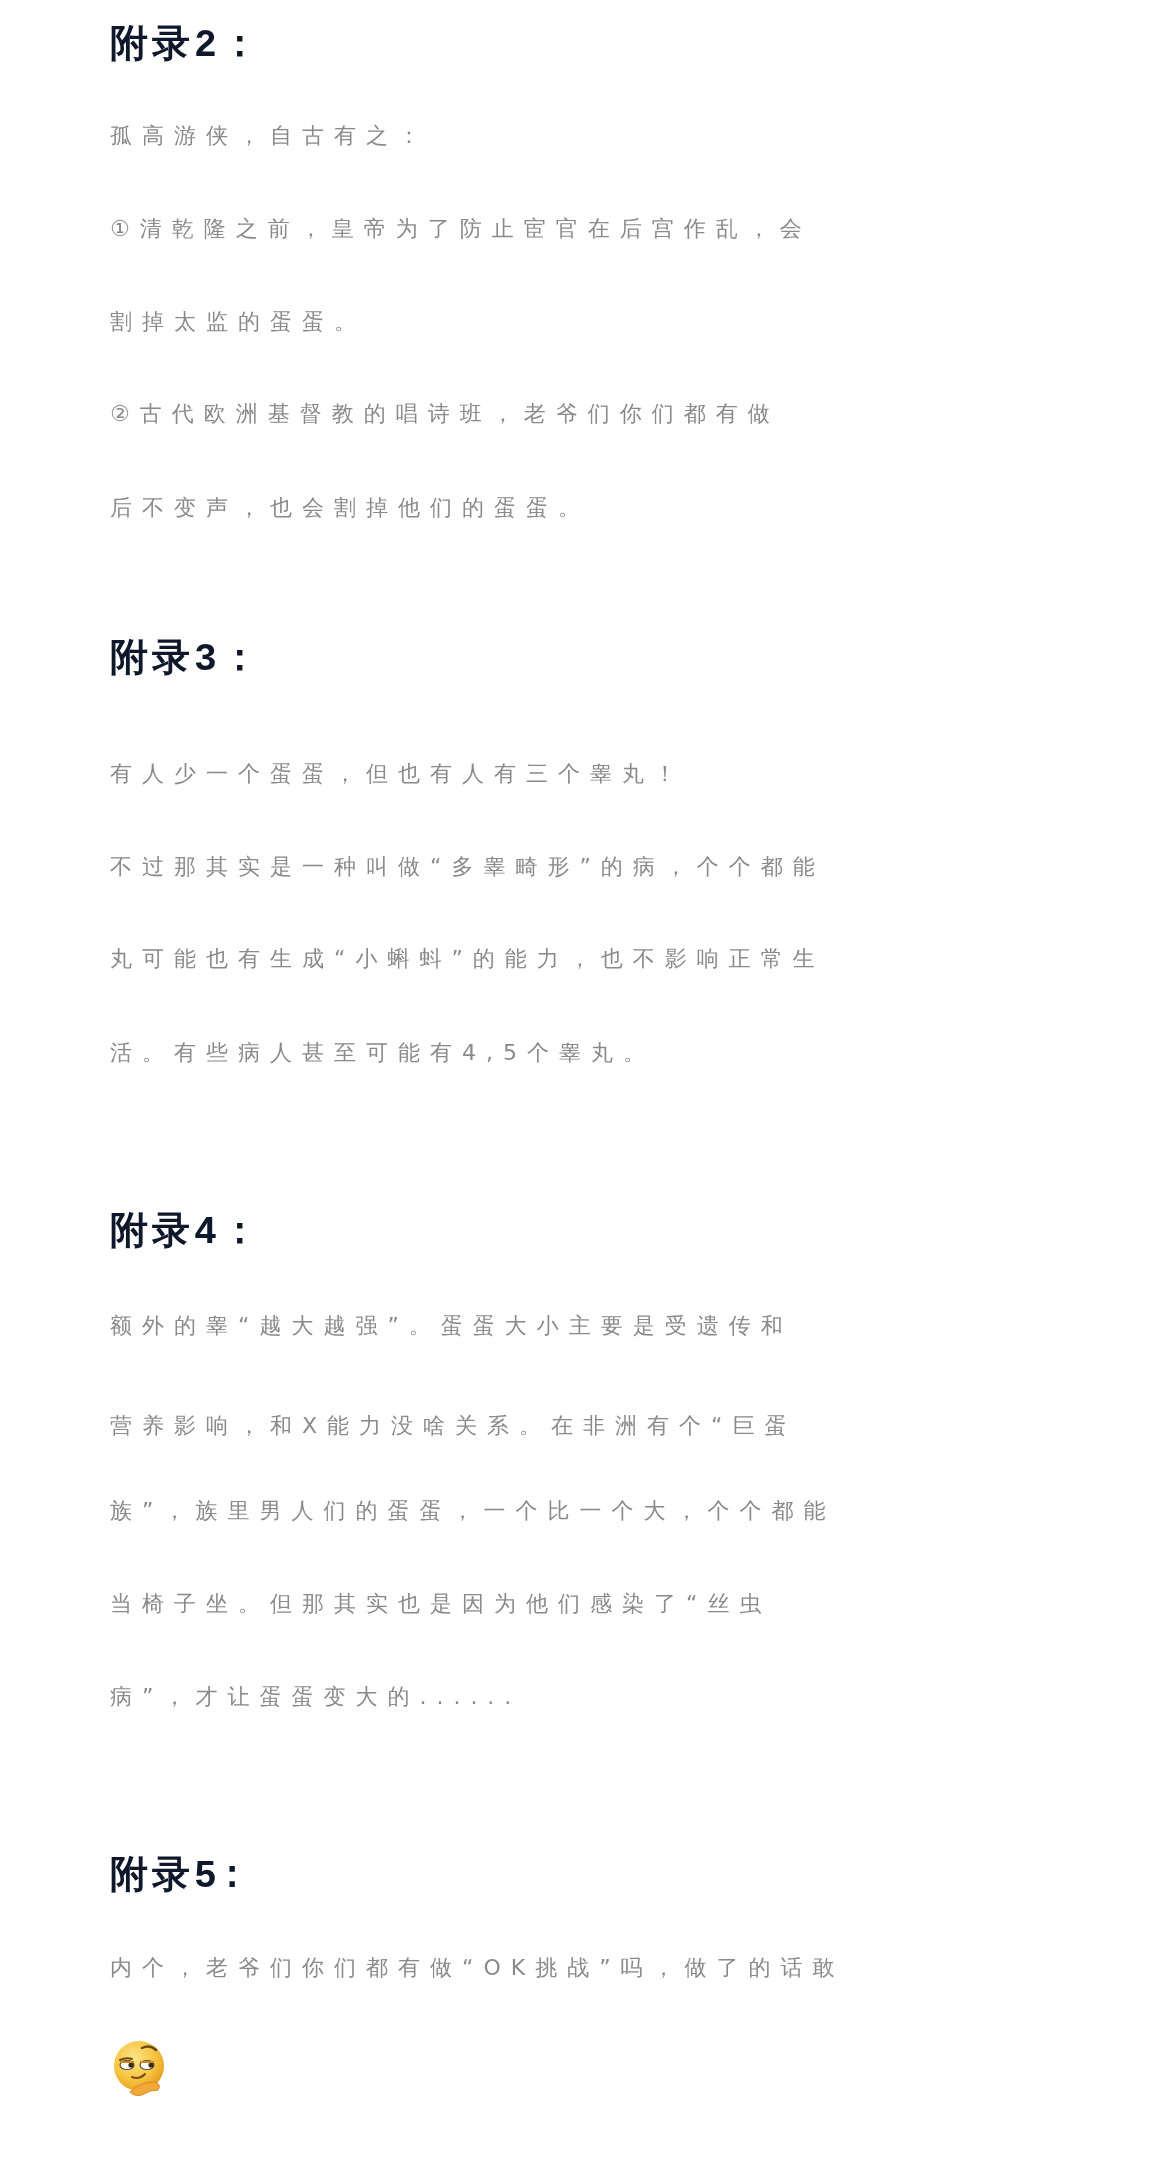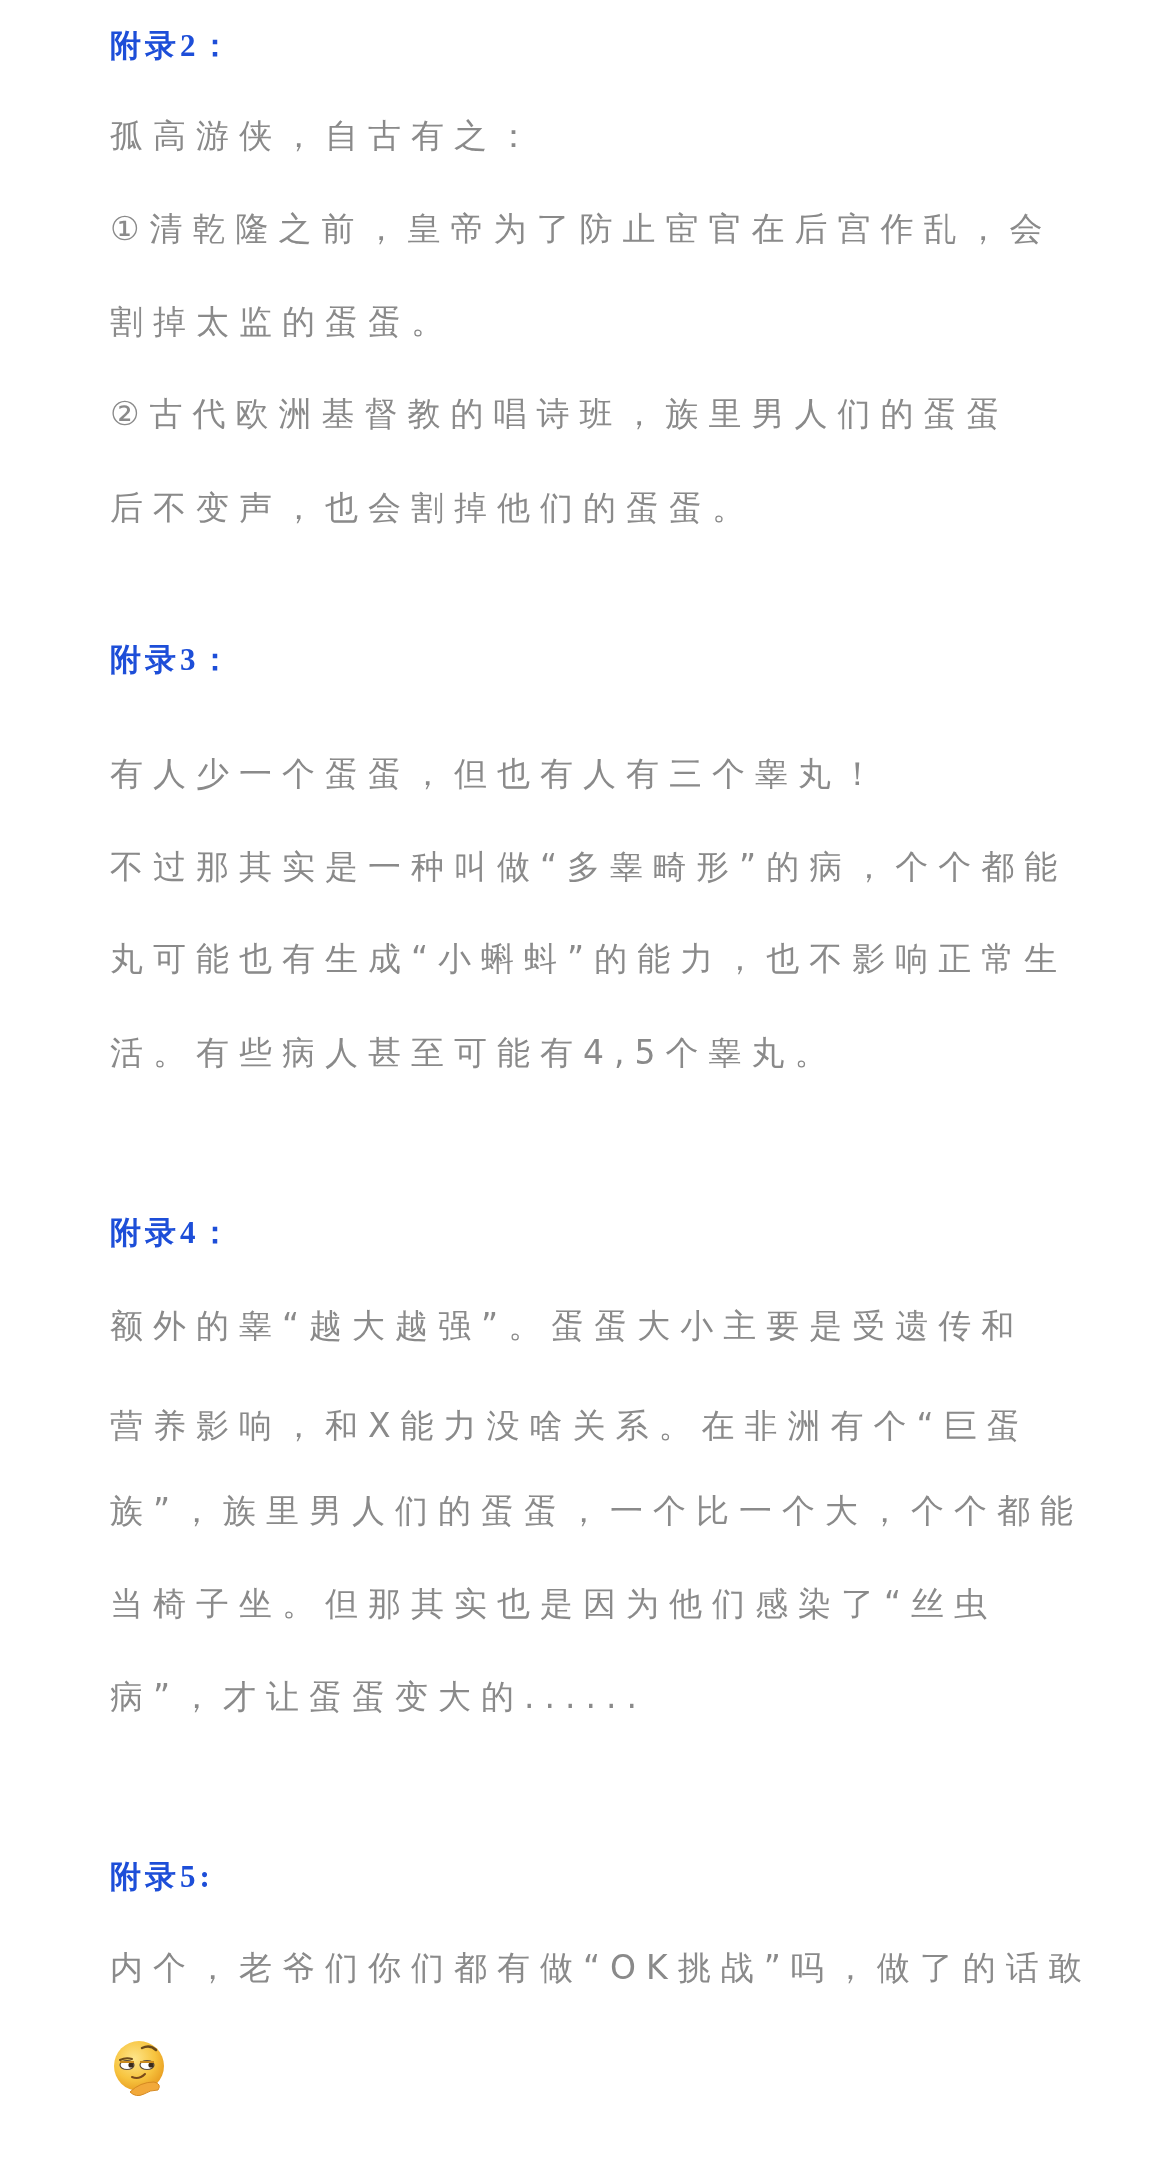--- a/index.html
+++ b/index.html
@@ -1,35 +1,35 @@
 <!DOCTYPE html>
 <html><head>
 <meta charset="utf-8">
 <style>
   html, body { margin: 0; padding: 0; background: #ffffff; }
   body { width: 1170px; height: 2163px; position: relative; overflow: hidden;
          font-family: "DejaVu Sans", "Liberation Sans", sans-serif; }
   .article { position: absolute; left: 110px; top: 0; width: 950px; }
-  .heading { position: absolute; left: 0; font-weight: bold; color: #1d4ed8;
-             font-size: 31px; letter-spacing: 4px; line-height: 40px; white-space: nowrap;
-             font-family: Liberation Serif, serif; }
-  .line { position: absolute; left: 0; color: #8a8a8a; font-size: 33px;
+  .heading { position: absolute; left: 0; font-weight: bold; color: #0f172a;
+             font-size: 38px; letter-spacing: 4px; line-height: 40px; white-space: nowrap;
+             font-family: Liberation Mono, monospace; }
+  .line { position: absolute; left: 0; color: #8a8a8a; font-size: 22px;
           letter-spacing: 10px; line-height: 44px; white-space: nowrap; }
   .emoji { display: inline-block; width: 56px; height: 58px; vertical-align: -14px; margin-left: 2px; }
 </style>
 </head>
 <body>
 
 <div class="article">
 
   <div class="heading" style="top:26px">附录2：</div>
   <div class="line" style="top:114px">孤高游侠，自古有之：</div>
   <div class="line" style="top:207px">①清乾隆之前，皇帝为了防止宦官在后宫作乱，会</div>
   <div class="line" style="top:300px">割掉太监的蛋蛋。</div>
-  <div class="line" style="top:392px">②古代欧洲基督教的唱诗班，族里男人们的蛋蛋</div>
+  <div class="line" style="top:392px">②古代欧洲基督教的唱诗班，老爷们你们都有做</div>
   <div class="line" style="top:486px">后不变声，也会割掉他们的蛋蛋。</div>
 
   <div class="heading" style="top:640px">附录3：</div>
   <div class="line" style="top:752px">有人少一个蛋蛋，但也有人有三个睾丸！</div>
   <div class="line" style="top:845px">不过那其实是一种叫做“多睾畸形”的病，个个都能</div>
   <div class="line" style="top:937px">丸可能也有生成“小蝌蚪”的能力，也不影响正常生</div>
   <div class="line" style="top:1031px">活。有些病人甚至可能有4,5个睾丸。</div>
 
   <div class="heading" style="top:1213px">附录4：</div>
   <div class="line" style="top:1304px">额外的睾“越大越强”。蛋蛋大小主要是受遗传和</div>

